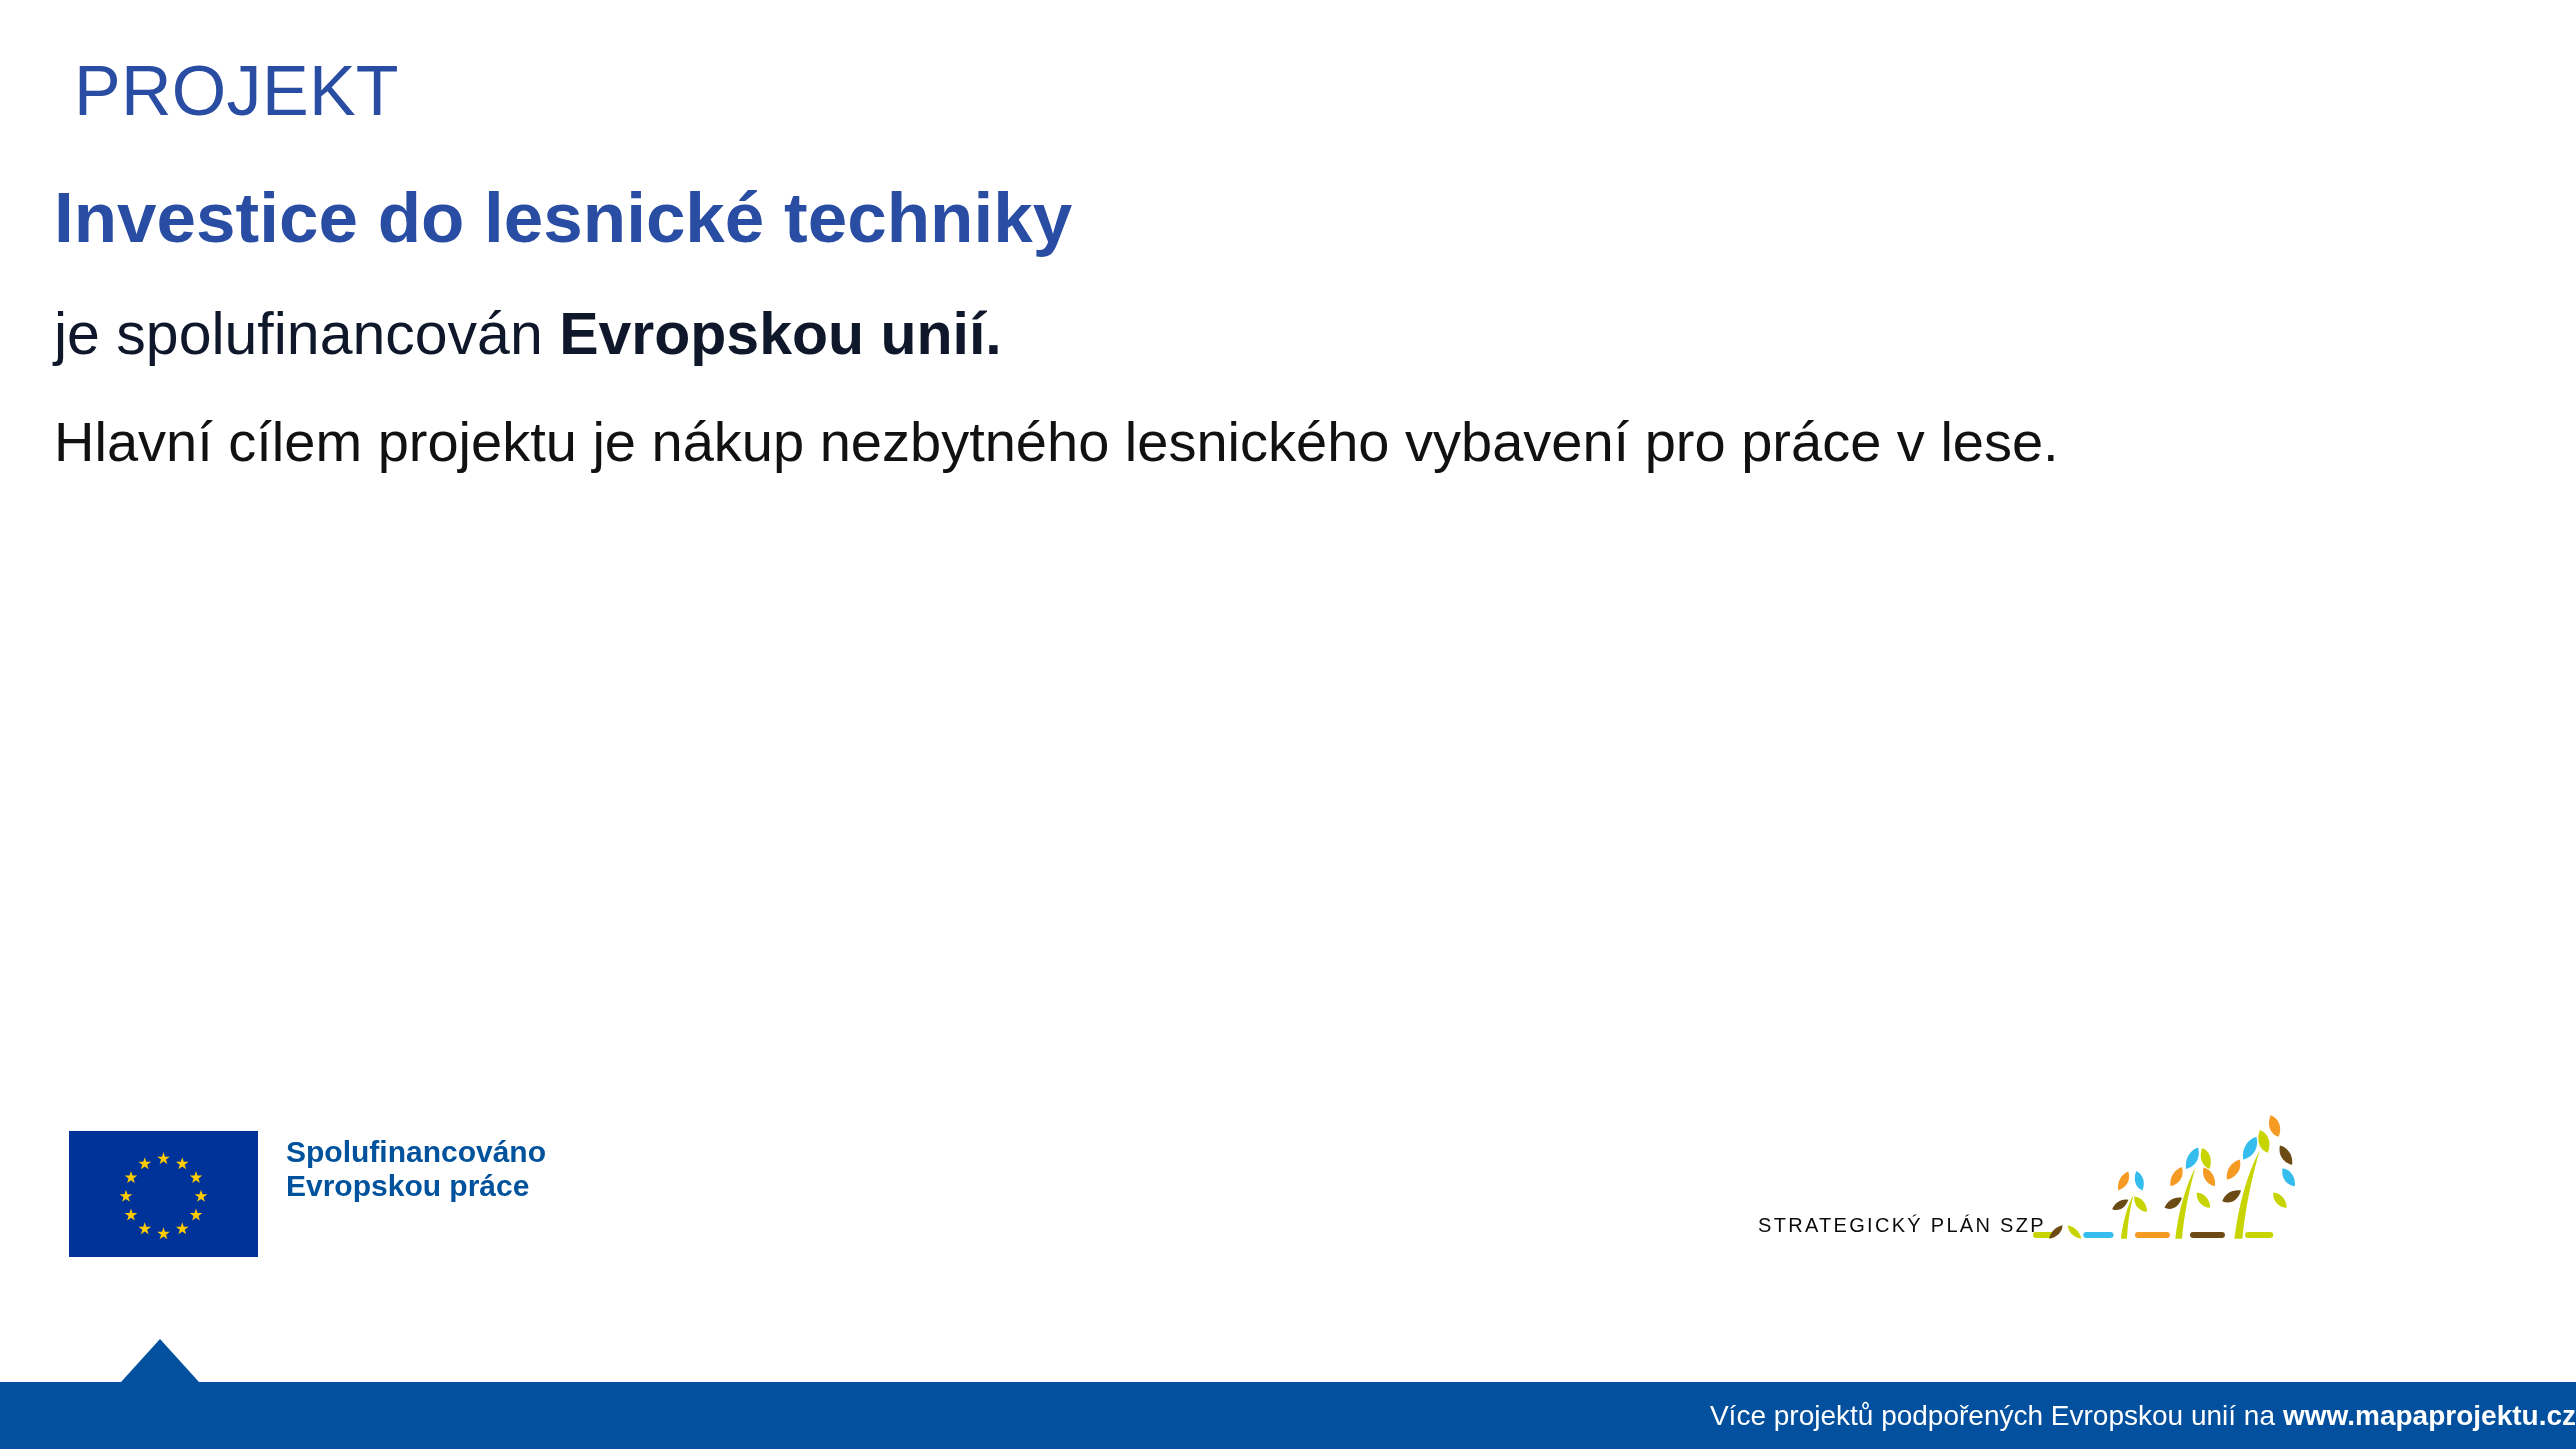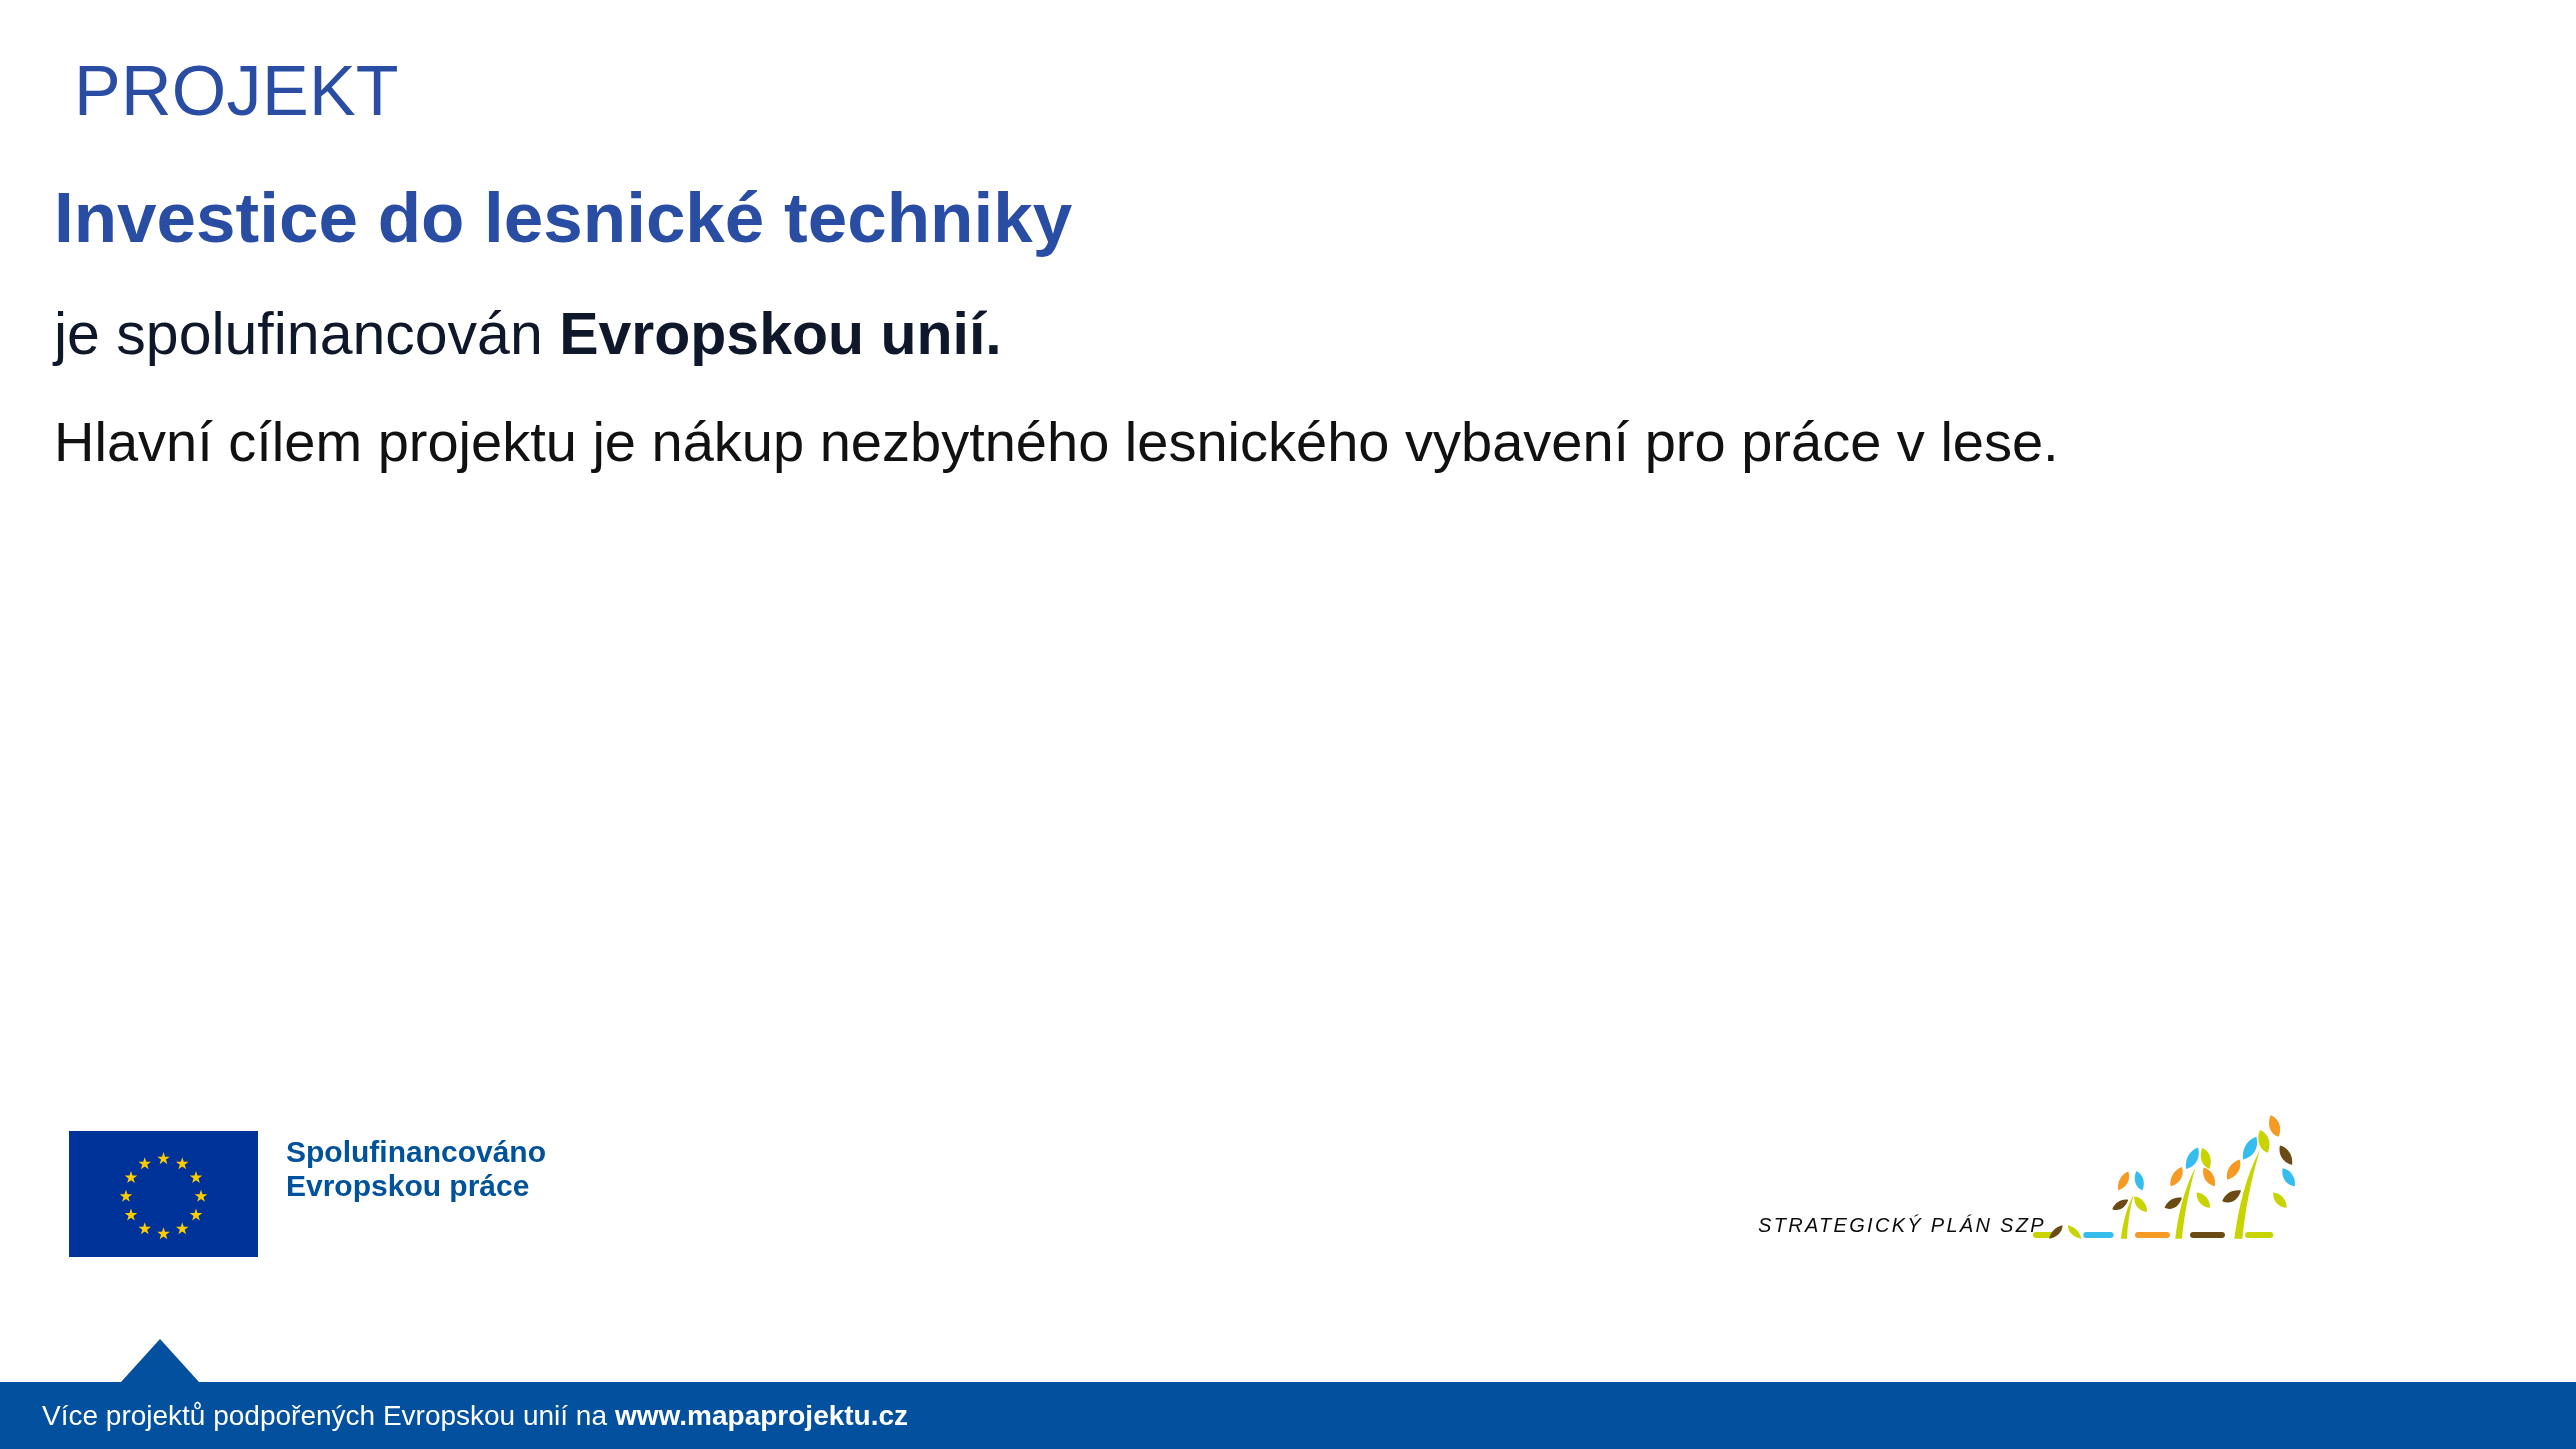--- a/index.html
+++ b/index.html
@@ -104,21 +104,20 @@
   }
   .szp-label {
     position: absolute;
     left: 0px;
     top: 107px;
     font-size: 20px;
     letter-spacing: 2.3px;
     color: #0b0b0b;
     font-weight: 400;
     white-space: nowrap;
-    font-style: italic;
   }
   .szp-art {
     position: absolute;
     left: 275px;
     top: 0px;
     width: 302px;
     height: 148px;
   }
   .szp-art svg { display: block; width: 100%; height: 100%; }
 
@@ -142,21 +141,21 @@
     border-bottom: 43px solid #03519E;
   }
   .footer-text {
     position: absolute;
     left: 0;
     top: 0;
     width: 2576px;
     height: 67px;
     display: flex;
     align-items: center;
-    justify-content: flex-start;
+    justify-content: flex-end;
     color: #ffffff;
     font-size: 28px;
     line-height: 1;
     white-space: nowrap;
     padding-left: 42px;
   }
   .footer-text .url { font-weight: 700; margin-left: 8px; }
 </style>
 </head>
 <body>

